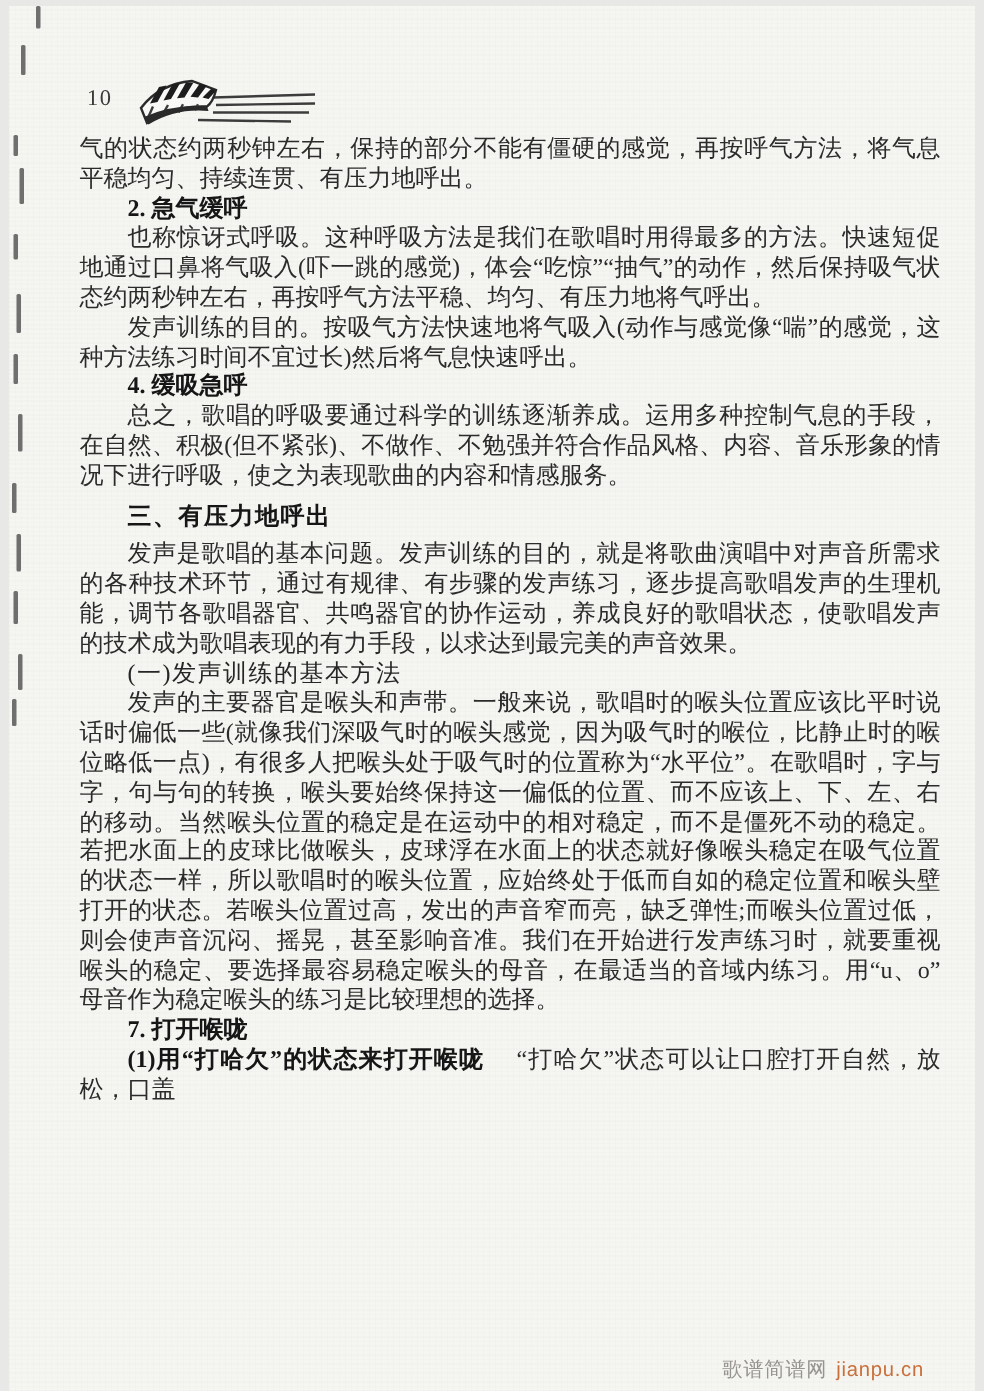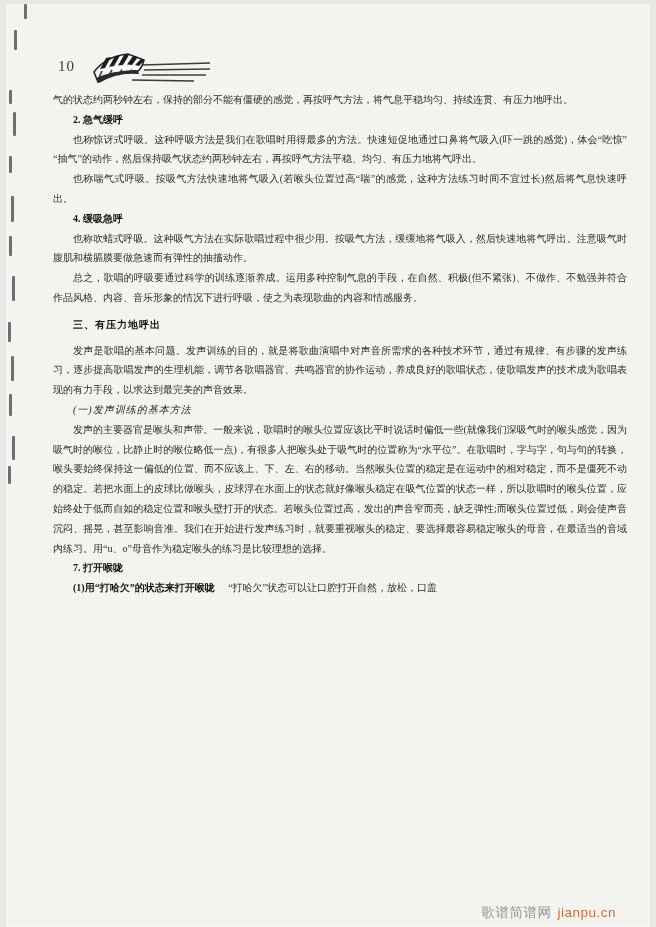--- a/index.html
+++ b/index.html
@@ -41,41 +41,40 @@
     top: 42px;
     width: 126px;
     height: 46px;
   }
   
   .text-column {
     position: absolute;
     left: 47px;
     top: 86px;
     width: 574px;
-    font-size: 10px;
+    font-size: 16px;
     line-height: 19.8px;
     text-align: justify;
   }
   .text-column p { margin: 0; }
   .para { text-indent: 2em; }
   .para.no-indent { text-indent: 0; }
   .heading-num {
     font-weight: bold;
     color: #161616;
     text-indent: 2em;
   }
   .section-heading {
     font-weight: bold;
     color: #161616;
     text-indent: 2em;
     margin: 7px 0 6px 0 !important;
     letter-spacing: 1px;
   }
   .kai-line {
-    font-style: italic;
     text-indent: 2em;
     letter-spacing: 1px;
     color: #262626;
   }
   .lead-bold {
     font-weight: bold;
     color: #161616;
     padding-right: 1.35em;
   }
   
@@ -135,23 +134,22 @@
       <path class="ink" d="M46 23.5 L44 27.5" stroke-width="1"></path>
 
       <path d="M10 32 Q30 23 52 25 L53 28 Q31 26 13 37 Z" fill="#2a2a2a"></path>
     </svg>
   </div>
 
   <div class="text-column">
     <p class="para no-indent">气的状态约两秒钟左右，保持的部分不能有僵硬的感觉，再按呼气方法，将气息平稳均匀、持续连贯、有压力地呼出。</p>
     <p class="heading-num">2. 急气缓呼</p>
     <p class="para">也称惊讶式呼吸。这种呼吸方法是我们在歌唱时用得最多的方法。快速短促地通过口鼻将气吸入(吓一跳的感觉)，体会“吃惊”“抽气”的动作，然后保持吸气状态约两秒钟左右，再按呼气方法平稳、均匀、有压力地将气呼出。</p>
-    <p class="para">也称喘气式呼吸。按吸气方法快速地将气吸入(若喉头位置过高“喘”的感觉，这种方法练习时间不宜过长)然后将气息快速呼出。</p>
+    <p class="para">发声训练的目的。按吸气方法快速地将气吸入(动作与感觉像“喘”的感觉，这种方法练习时间不宜过长)然后将气息快速呼出。</p>
     <p class="heading-num">4. 缓吸急呼</p>
-    <p class="para">也称吹蜡式呼吸。这种吸气方法在实际歌唱过程中很少用。按吸气方法，缓缓地将气吸入，然后快速地将气呼出。注意吸气时腹肌和横膈膜要做急速而有弹性的抽搐动作。</p>
     <p class="para">总之，歌唱的呼吸要通过科学的训练逐渐养成。运用多种控制气息的手段，在自然、积极(但不紧张)、不做作、不勉强并符合作品风格、内容、音乐形象的情况下进行呼吸，使之为表现歌曲的内容和情感服务。</p>
     <p class="section-heading">三、有压力地呼出</p>
     <p class="para">发声是歌唱的基本问题。发声训练的目的，就是将歌曲演唱中对声音所需求的各种技术环节，通过有规律、有步骤的发声练习，逐步提高歌唱发声的生理机能，调节各歌唱器官、共鸣器官的协作运动，养成良好的歌唱状态，使歌唱发声的技术成为歌唱表现的有力手段，以求达到最完美的声音效果。</p>
     <p class="kai-line">(一)发声训练的基本方法</p>
     <p class="para">发声的主要器官是喉头和声带。一般来说，歌唱时的喉头位置应该比平时说话时偏低一些(就像我们深吸气时的喉头感觉，因为吸气时的喉位，比静止时的喉位略低一点)，有很多人把喉头处于吸气时的位置称为“水平位”。在歌唱时，字与字，句与句的转换，喉头要始终保持这一偏低的位置、而不应该上、下、左、右的移动。当然喉头位置的稳定是在运动中的相对稳定，而不是僵死不动的稳定。若把水面上的皮球比做喉头，皮球浮在水面上的状态就好像喉头稳定在吸气位置的状态一样，所以歌唱时的喉头位置，应始终处于低而自如的稳定位置和喉头壁打开的状态。若喉头位置过高，发出的声音窄而亮，缺乏弹性;而喉头位置过低，则会使声音沉闷、摇晃，甚至影响音准。我们在开始进行发声练习时，就要重视喉头的稳定、要选择最容易稳定喉头的母音，在最适当的音域内练习。用“u、o”母音作为稳定喉头的练习是比较理想的选择。</p>
     <p class="heading-num">7. 打开喉咙</p>
     <p class="para"><span class="lead-bold">(1)用“打哈欠”的状态来打开喉咙</span><span>“打哈欠”状态可以让口腔打开自然，放松，口盖</span></p>
   </div>
 
   <div class="watermark">

